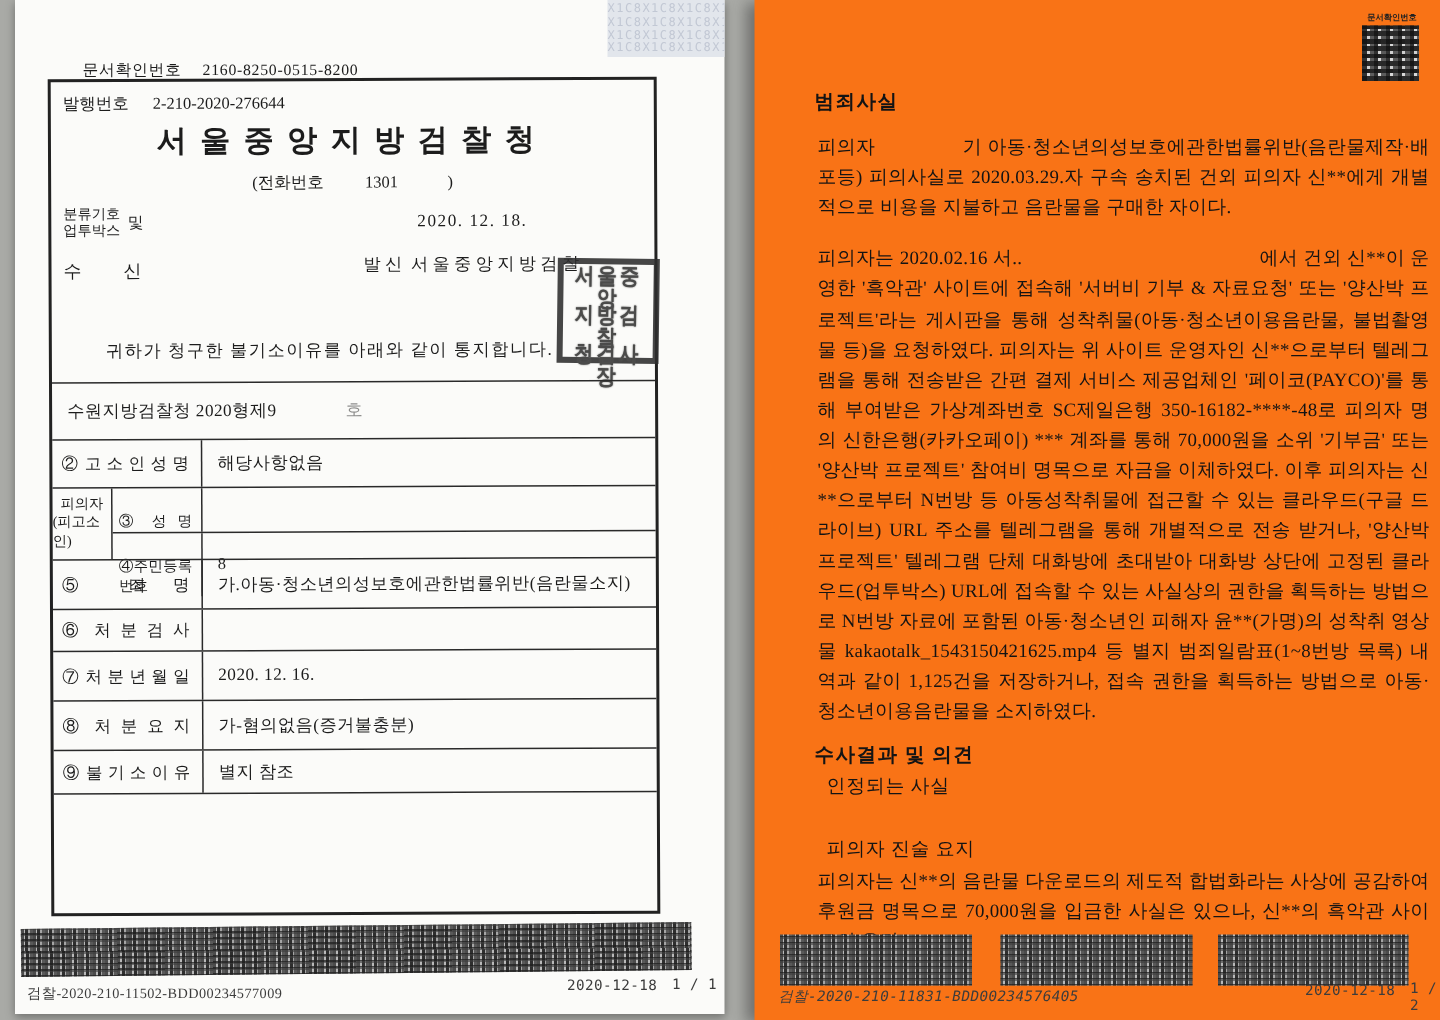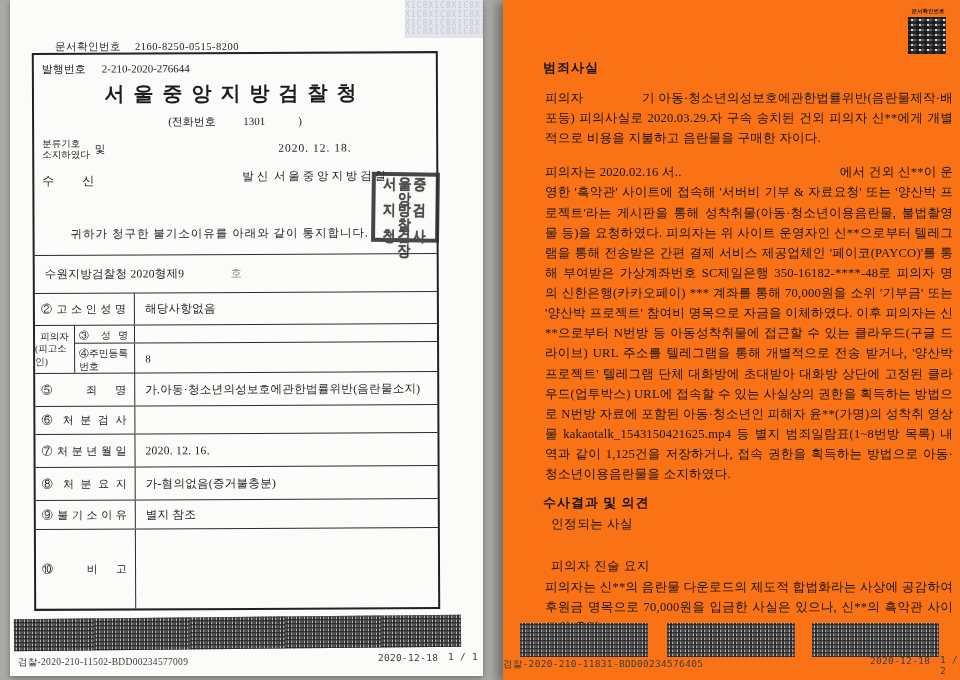--- a/index.html
+++ b/index.html
@@ -47,21 +47,21 @@
   .tv { flex:1; display:flex; align-items:center; padding-left:10px; font-size:11.5px; letter-spacing:.3px; }
   .suffix { opacity:.5; margin-left:46px; }
   .r1{height:38px}.r2{height:32px}.r5{height:33px}.r6{height:28px}.r7{height:33px}
   .r8{height:33px}.r9{height:29px}.r10{flex:1}
   .grp { display:flex; height:48px; border-top:1px solid #2a2a2a; }
   .gcol1 { width:40px; border-right:1px solid #2a2a2a; display:flex; flex-direction:column;
            justify-content:center; align-items:center; font-size:9.5px; line-height:1.3; }
   .gcol2 { flex:1; display:flex; flex-direction:column; }
   .gsub { flex:1; display:flex; }
   .gsub + .gsub { border-top:1px solid #2a2a2a; }
-  .gsl { width:60px; border-right:1px solid #2a2a2a; display:flex; align-items:center; padding:4px 6px 0 4px; }
+  .gsl { width:60px; border-right:1px solid #2a2a2a; display:flex; align-items:center; padding:16px 6px 0 4px; }
   .gsl span { width:100%; font-size:9.8px; text-align:justify; text-align-last:justify; }
   .gsv { flex:1; display:flex; align-items:center; padding-left:10px; font-size:11px; }
 
   .wmark { position:absolute; left:395px; top:0; width:78px; height:38px; background:#e2e6ec;
            overflow:hidden; padding-top:2px; }
   .wmark div { font-family:"DejaVu Sans Mono", monospace; font-size:8px; line-height:1.1;
                color:#c2c8d4; letter-spacing:1px; white-space:nowrap; }
 
   .noise { background:
       repeating-linear-gradient(0deg, rgba(30,30,30,.75) 0 1px, rgba(255,255,255,0) 1px 3px, rgba(60,60,60,.6) 3px 4px),
@@ -83,21 +83,21 @@
   .rbody { position:absolute; left:42px; top:58px; width:408px; font-size:12.6px; line-height:1.6;
            text-align:justify; color:#141414; }
   .rhead { font-weight:bold; font-size:13px; letter-spacing:1px; margin-left:-2px; }
   .rsub { margin-left:6px; letter-spacing:.5px; }
   .para { white-space:pre-wrap; letter-spacing:.2px; word-break:break-all; }
   .sp6 { height:9px; } .sp10 { height:14px; } .sp16 { height:22px; }
   .bc-r { position:absolute; top:623px; height:34px; }
   .bc-r1 { left:17px;  width:128px; }
   .bc-r2 { left:164px; width:128px; }
   .bc-r3 { left:309px; width:127px; }
-  .foot-r-code { left:0; top:658px; }
+  .foot-r-code { left:16px; top:658px;font-style:italic; }
   .foot-r-date { left:367px; top:655px; }
   .foot-r-page { left:437px; top:654px; }
 </style>
 </head>
 <body>
 
 <div class="page" id="page-left">
 
   <div class="wmark">
     <div>X1C8X1C8X1C8X1</div>
@@ -113,21 +113,21 @@
   <div class="formbox">
     <div class="fb-head">
       <div class="issue-no">
         <b style="font-weight:normal">발행번호</b><span>2-210-2020-276644</span>
       </div>
       <div class="l-title">서울중앙지방검찰청</div>
       <div class="l-phone">(전화번호          1301            )</div>
       <div class="cls">
         <div>
           <div>분류기호</div>
-          <div>소지하였다</div>
+          <div>업투박스</div>
         </div>
         <div class="and">및</div>
       </div>
       <div class="l-date">2020. 12. 18.</div>
       <div class="recv">수 신</div>
       <div class="sender">발 신  서 울 중 앙 지 방 검 찰</div>
       <div class="notice">귀하가 청구한 불기소이유를 아래와 같이 통지합니다.</div>
       <div class="seal">
         <div>서울중앙</div>
         <div>지방검찰</div>
@@ -192,23 +192,20 @@
           </div>
         <div class="tv">가-혐의없음(증거불충분)</div>
       </div>
       <div class="trow r9">
         <div class="tl">
             <span>⑨ 불 기 소 이 유</span>
           </div>
         <div class="tv">별지 참조</div>
       </div>
       <div class="trow r10">
-        <div class="tl">
-            <span>⑩ 비 고</span>
-          </div>
         <div class="tv"></div>
       </div>
     </div>
   </div>
 
   <div class="barcode-left noise"></div>
   <div class="foot foot-l-code">검찰-2020-210-11502-BDD00234577009</div>
   <div class="foot foot-l-date">2020-12-18</div>
   <div class="foot foot-l-page">1 / 1</div>
 </div>

